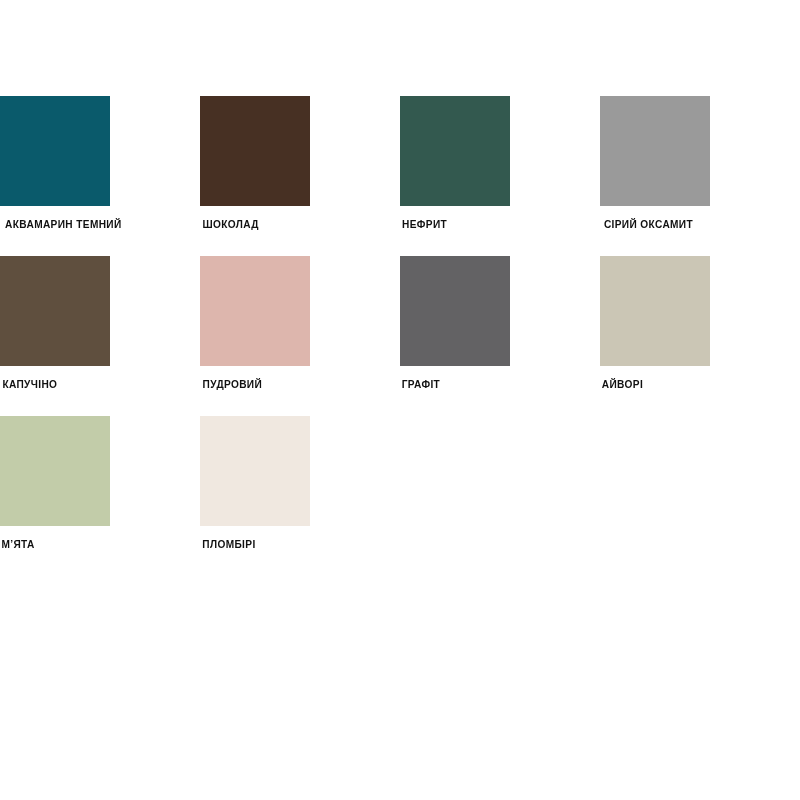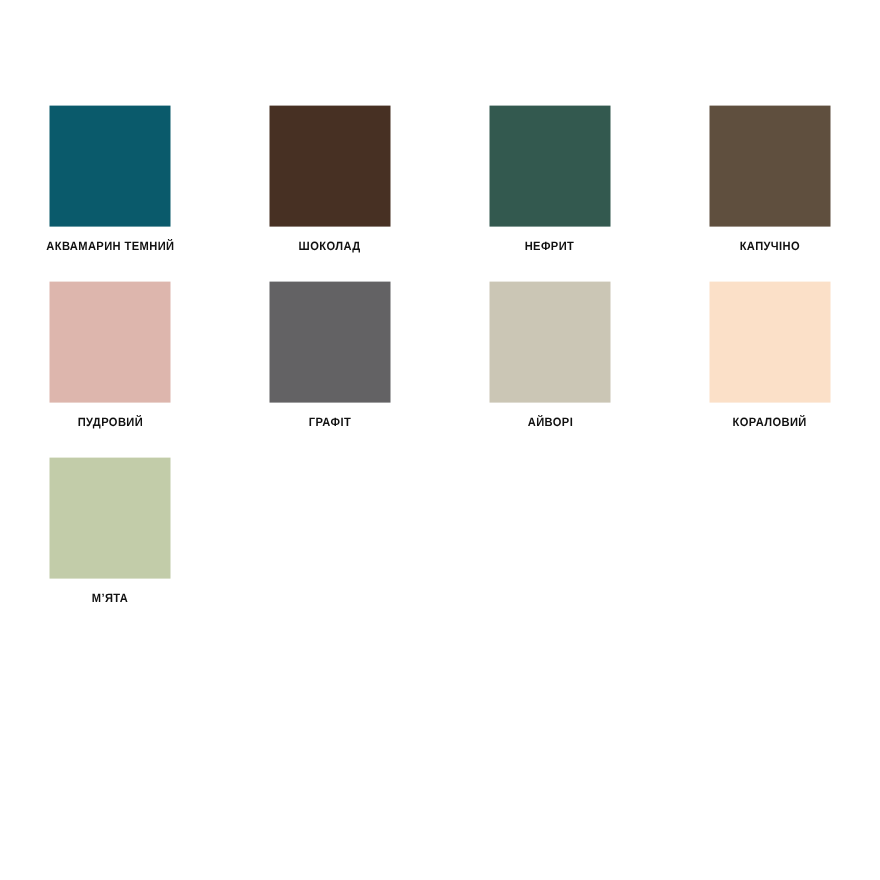--- a/index.html
+++ b/index.html
@@ -29,21 +29,21 @@
     grid-template-rows: repeat(4, 160px);
     justify-content: start;
     padding-left: 0;
   }
 
   .swatch-cell {
     width: 200px;
     height: 160px;
     display: flex;
     flex-direction: column;
-    align-items: center;
+    align-items: flex-start;
     justify-content: flex-start;
     box-sizing: border-box;
   }
 
   .swatch-chip {
     width: 110px;
     height: 110px;
     display: block;
     box-sizing: border-box;
   }
@@ -74,38 +74,42 @@
       </div>
       <div class="swatch-cell">
         <div class="swatch-chip" style="background-color: rgb(71, 48, 35);"></div>
         <div class="swatch-label">ШОКОЛАД</div>
       </div>
       <div class="swatch-cell">
         <div class="swatch-chip" style="background-color: rgb(51, 89, 79);"></div>
         <div class="swatch-label">НЕФРИТ</div>
       </div>
       <div class="swatch-cell">
+        <div class="swatch-chip" style="background-color: rgb(154, 154, 154);"></div>
+        <div class="swatch-label">СІРИЙ ОКСАМИТ</div>
+      </div>
+      <div class="swatch-cell">
         <div class="swatch-chip" style="background-color: rgb(95, 79, 62);"></div>
         <div class="swatch-label">КАПУЧІНО</div>
       </div>
       <div class="swatch-cell">
         <div class="swatch-chip" style="background-color: rgb(221, 182, 173);"></div>
         <div class="swatch-label">ПУДРОВИЙ</div>
       </div>
       <div class="swatch-cell">
         <div class="swatch-chip" style="background-color: rgb(99, 98, 100);"></div>
         <div class="swatch-label">ГРАФІТ</div>
       </div>
       <div class="swatch-cell">
         <div class="swatch-chip" style="background-color: rgb(203, 198, 181);"></div>
         <div class="swatch-label">АЙВОРІ</div>
       </div>
       <div class="swatch-cell">
-        <div class="swatch-chip" style="background-color: rgb(251, 224, 200);"></div>
-        <div class="swatch-label">КОРАЛОВИЙ</div>
+        <div class="swatch-chip" style="background-color: rgb(194, 204, 169);"></div>
+        <div class="swatch-label">МʼЯТА</div>
       </div>
       <div class="swatch-cell">
-        <div class="swatch-chip" style="background-color: rgb(194, 204, 169);"></div>
-        <div class="swatch-label">МʼЯТА</div>
+        <div class="swatch-chip" style="background-color: rgb(240, 232, 224);"></div>
+        <div class="swatch-label">ПЛОМБІРІ</div>
       </div>
       <div class="swatch-cell is-empty"></div>
     </div>
 </div>
 
 </body></html>

